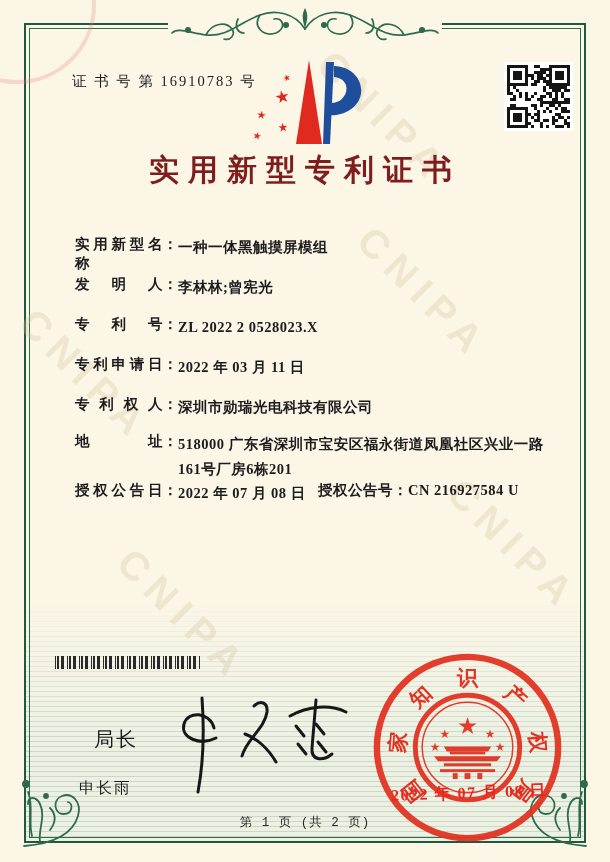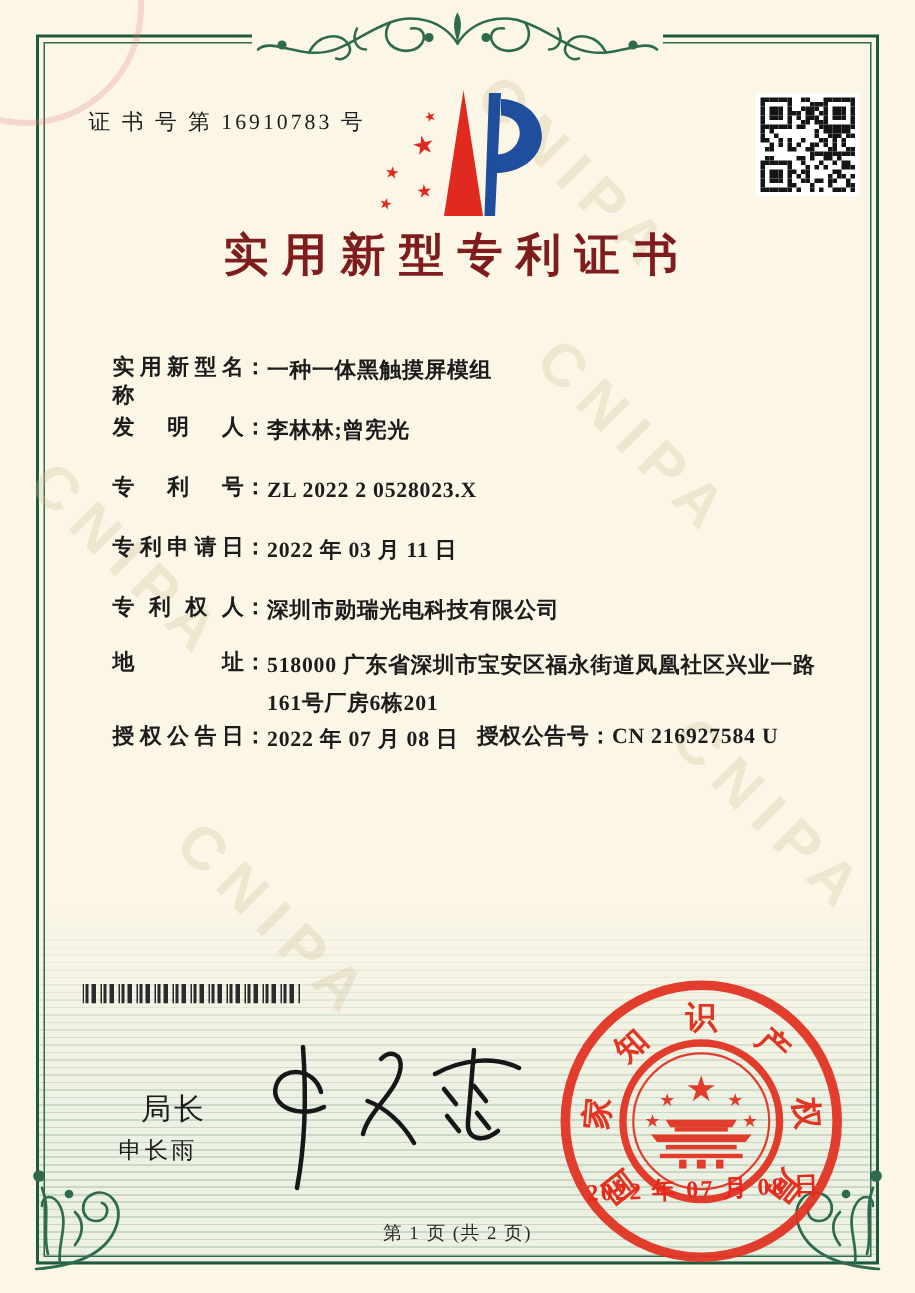--- a/index.html
+++ b/index.html
@@ -16,46 +16,46 @@
   .frame-inner{position:absolute;left:29px;top:28px;right:29px;bottom:24px;border:1px solid #2f6b4a;}
   .top-flourish{position:absolute;left:168px;top:3px;}
   .corner-flourish{position:absolute;top:770px;}
   .corner-flourish.bl{left:18px;}
   .corner-flourish.br{right:18px;transform:scaleX(-1);}
   .pink-arc{position:absolute;left:-62px;top:-74px;width:150px;height:150px;border-radius:50%;
       border:4px solid rgba(225,128,122,.26);}
   .wm{position:absolute;font-family:"Liberation Sans","DejaVu Sans",sans-serif;font-weight:600;
       font-size:40px;letter-spacing:9px;color:rgba(209,192,156,.30);transform:rotate(45deg);
       transform-origin:left top;white-space:nowrap;pointer-events:none;}
-  .cert-no{position:absolute;left:59px;top:72px;font-size:14.5px;letter-spacing:2px;}
+  .cert-no{position:absolute;left:72px;top:72px;font-size:14.5px;letter-spacing:2px;}
   .logo{position:absolute;left:246px;top:58px;}
   .qr{position:absolute;left:504px;top:62px;}
   .title{position:absolute;left:0;top:150px;width:100%;text-align:center;font-size:30px;
       font-weight:700;letter-spacing:9px;color:#7f1d1d;}
   .row{position:absolute;left:75px;width:500px;font-size:14.5px;letter-spacing:.5px;font-weight:bold;}
   .flabel{display:inline-block;width:88px;text-align:justify;text-align-last:justify;vertical-align:top;}
   .colon{vertical-align:top;}
   .fvalue{display:inline-block;max-width:382px;vertical-align:top;line-height:1.75;}
   .grant-no-group{position:absolute;left:243px;top:0;white-space:nowrap;}
   .paras{position:absolute;left:52px;top:503px;width:507px;font-size:13.8px;line-height:27px;
       text-align:justify;color:#222;}
   .paras p{margin:0;text-indent:2em;}
   .barcode{position:absolute;left:55px;top:656px;}
   .sign-title{position:absolute;left:94px;top:726px;font-size:20px;letter-spacing:2px;}
-  .sign-name{position:absolute;left:79px;top:757px;font-size:15.5px;letter-spacing:2px;font-family:Liberation Mono, monospace;}
+  .sign-name{position:absolute;left:79px;top:778px;font-size:15.5px;letter-spacing:2px;font-family:Liberation Mono, monospace;}
   .signature{position:absolute;left:150px;top:690px;}
   .seal{position:absolute;left:369px;top:649px;width:197px;height:197px;}
   .seal svg{position:absolute;left:0;top:0;}
   .seal-ring{position:absolute;left:0;top:0;width:100%;height:100%;}
   .seal-ring span{position:absolute;left:50%;top:50%;font-size:21px;font-weight:700;color:#e23423;
       font-family:"Liberation Serif","DejaVu Serif",serif;}
   .seal-date{position:absolute;left:373px;top:783px;width:192px;text-align:center;font-size:16px;
       font-weight:700;color:#e8281c;letter-spacing:1.5px;transform:rotate(-2deg);}
   .footer{position:absolute;left:0;top:814px;width:100%;text-align:center;font-size:12.5px;
-      letter-spacing:1px;color:#2a2a2a;}
+      letter-spacing:1px;color:#2a2a2a;font-family:Liberation Mono, monospace;}
 </style>
 </head>
 <body>
 
 <div class="page">
 
   <div class="guilloche"></div>
 
   <div class="frame-outer"></div>
   <div class="frame-inner"></div>

